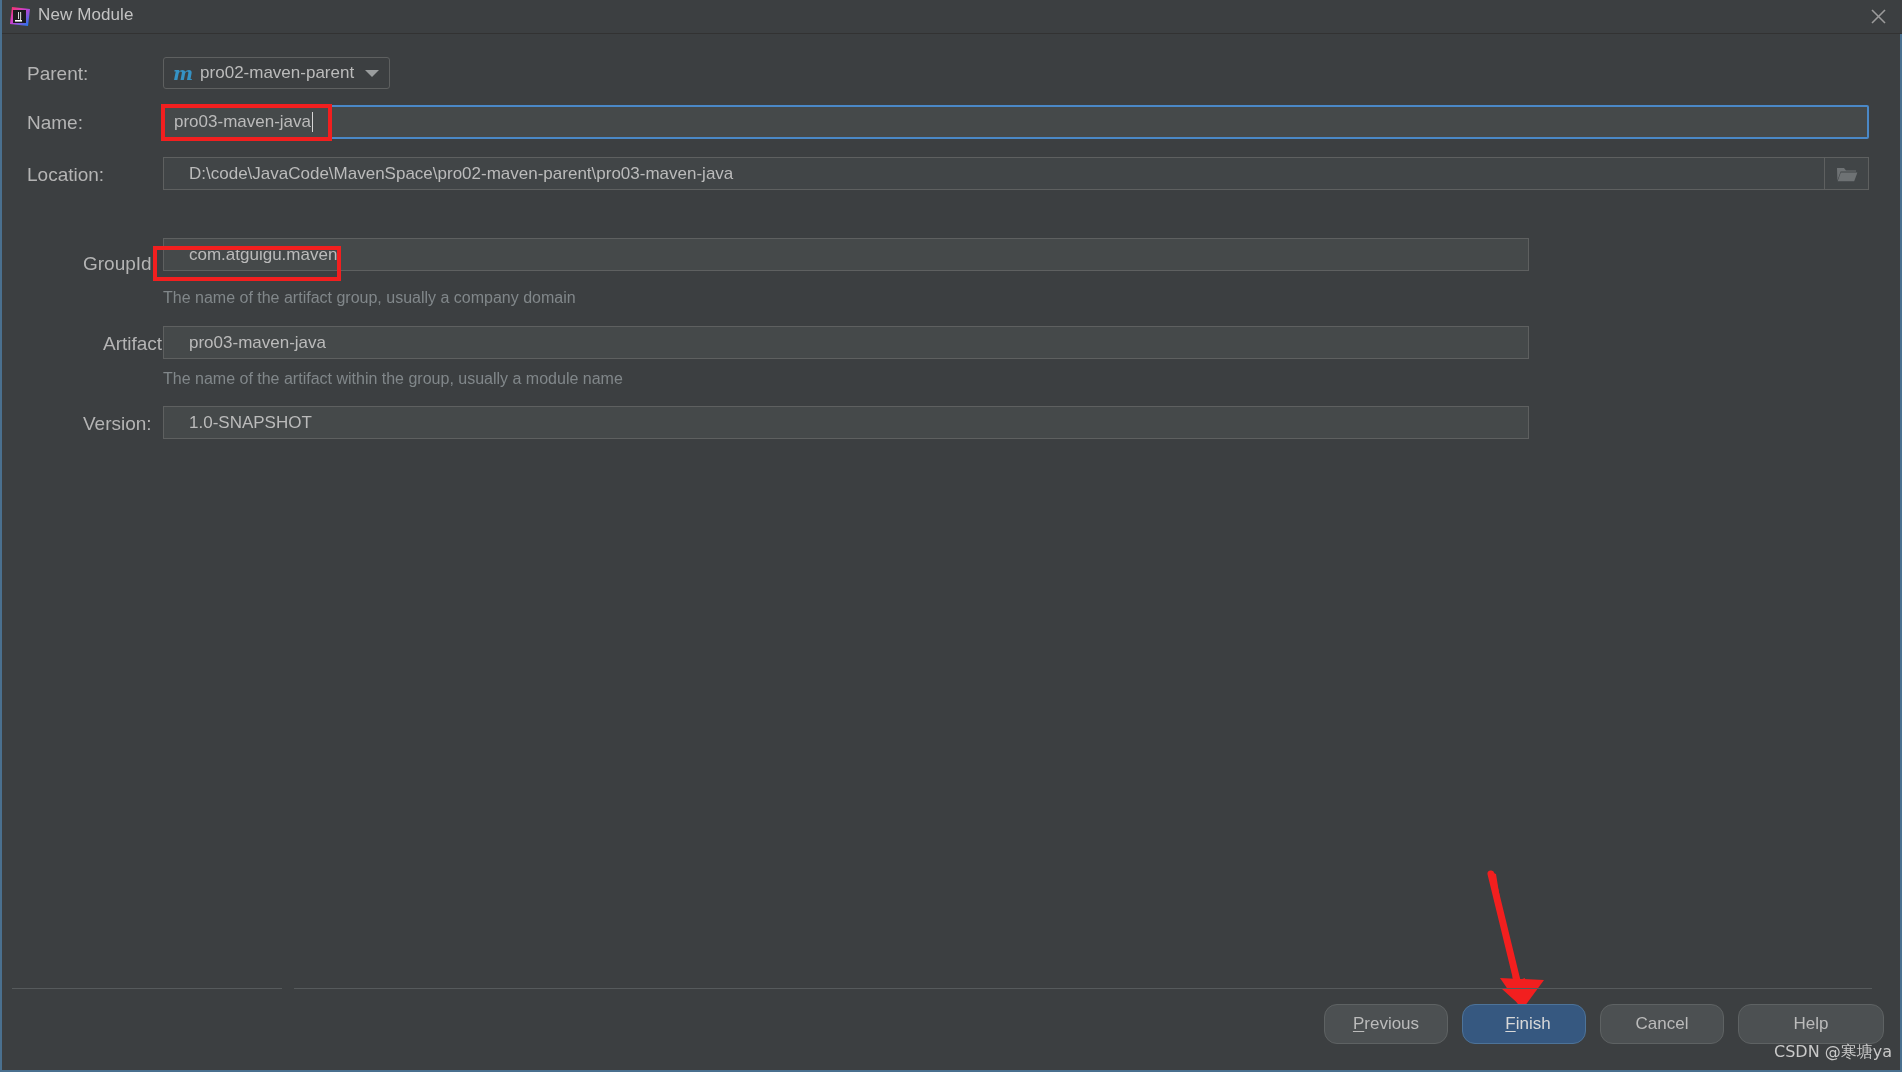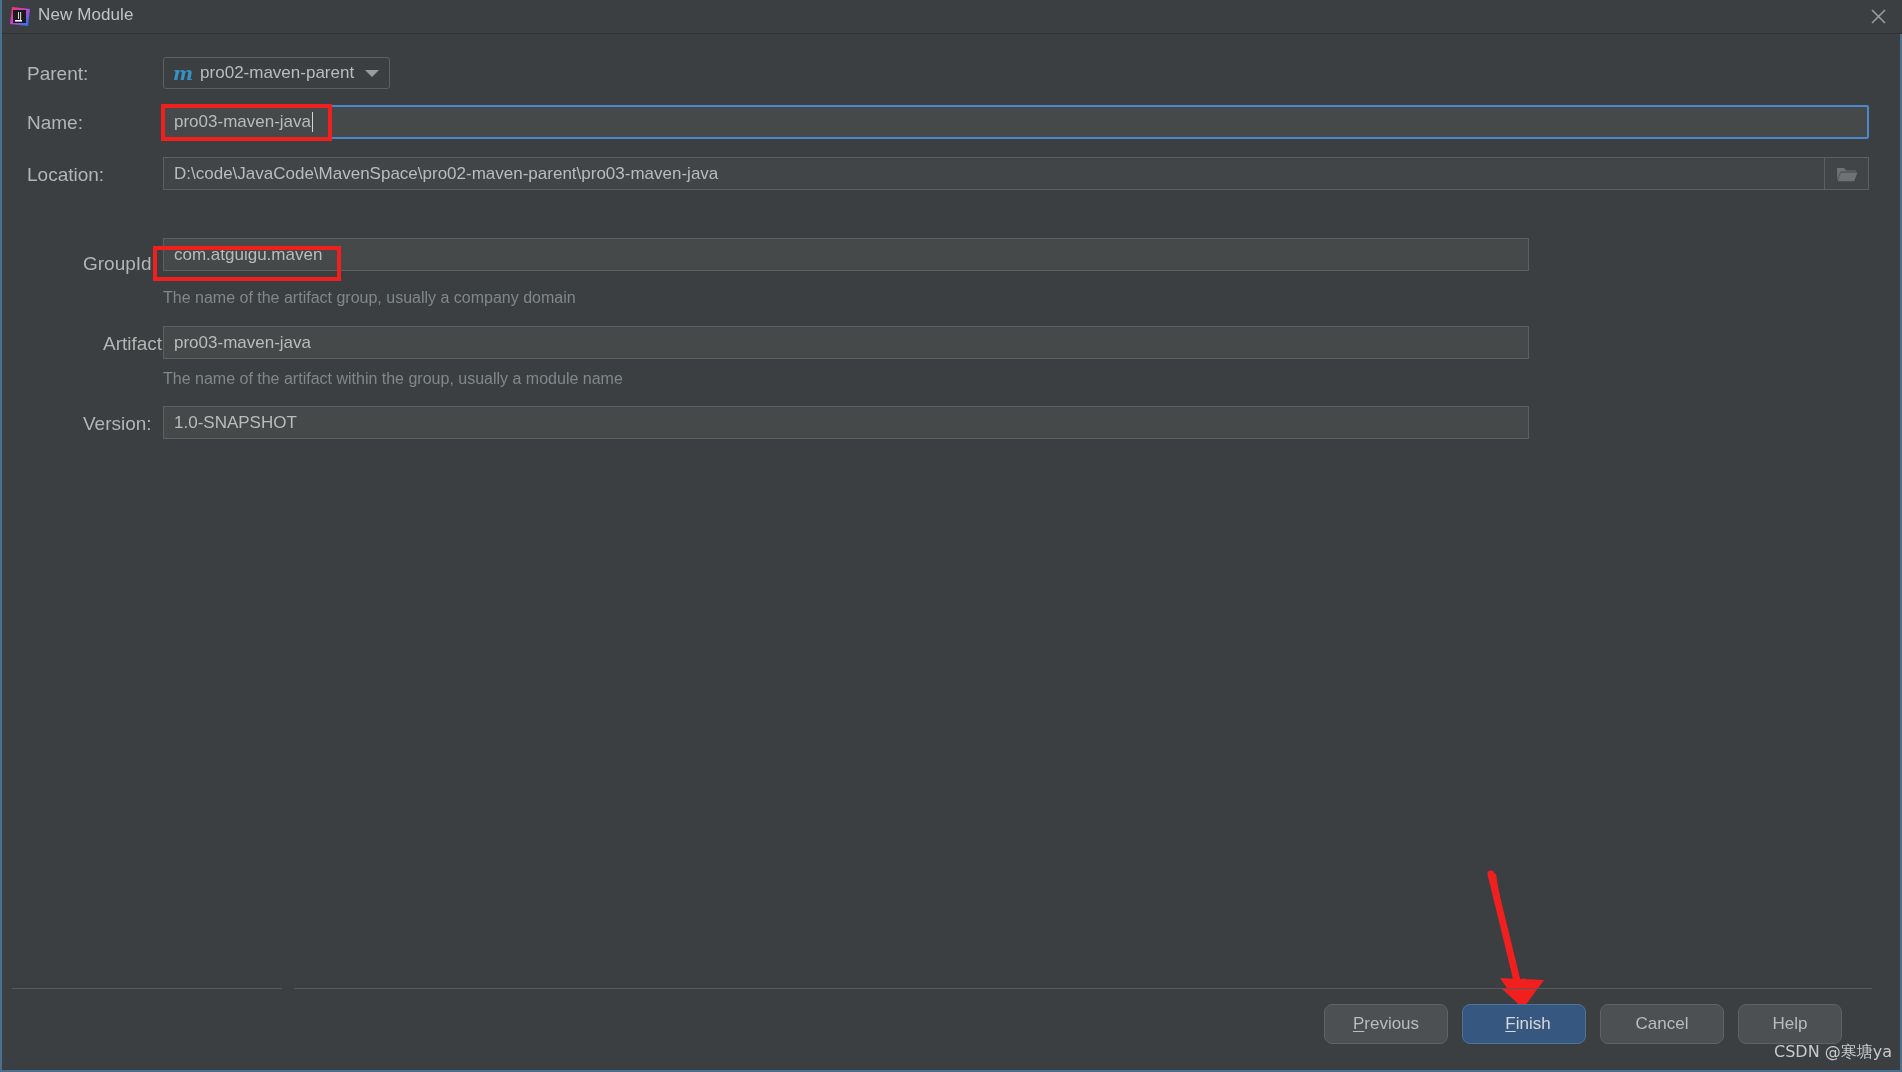--- a/index.html
+++ b/index.html
@@ -48,21 +48,21 @@
     color: #b4b4b4;
     white-space: nowrap;
   }
   .field {
     position: absolute;
     background: #45494a;
     border: 1px solid #5e6060;
     display: flex; align-items: center;
     font-size: 17px;
     color: #bbbbbb;
-    padding-left: 10px;
+    padding-left: 25px;
     white-space: nowrap;
   }
   .field.readonly { background: #414547; }
   .hint {
     position: absolute;
     font-size: 16px;
     color: #81878a;
     white-space: nowrap;
   }
 
@@ -147,35 +147,35 @@
 
   
   .sep-left  { position: absolute; left: 10px;  top: 988px; width: 270px;  height: 1px; background: #565a5c; }
   .sep-right { position: absolute; left: 292px; top: 988px; width: 1578px; height: 1px; background: #565a5c; }
 
   .btn {
     position: absolute;
     height: 40px;
     background: #4c5052;
     border: 1px solid #5e6263;
-    border-radius: 8px;
+    border-radius: 13px;
     color: #bbbbbb;
     font-size: 17px;
     display: flex; align-items: center; justify-content: center;
   }
   .btn.primary {
     background: #365880;
     border: 1px solid #4d7399;
     color: #d8d8d8;
   }
   .btn u { text-underline-offset: 2px; }
   #btn-previous { left: 1322px; top: 1004px; width: 124px; }
   #btn-finish   { left: 1460px; top: 1004px; width: 124px; padding-left: 8px; }
   #btn-cancel   { left: 1598px; top: 1004px; width: 124px; }
-  #btn-help     { left: 1736px; top: 1004px; width: 104px; }
+  #btn-help     { left: 1736px; top: 1004px; width: 146px; }
 
   #watermark {
     position: absolute; right: 8px; top: 1042px;
     font-size: 16px; color: #c9c9c9;
     font-family: "DejaVu Sans", sans-serif;
     white-space: nowrap;
   }
 </style>
 </head>
 <body>

